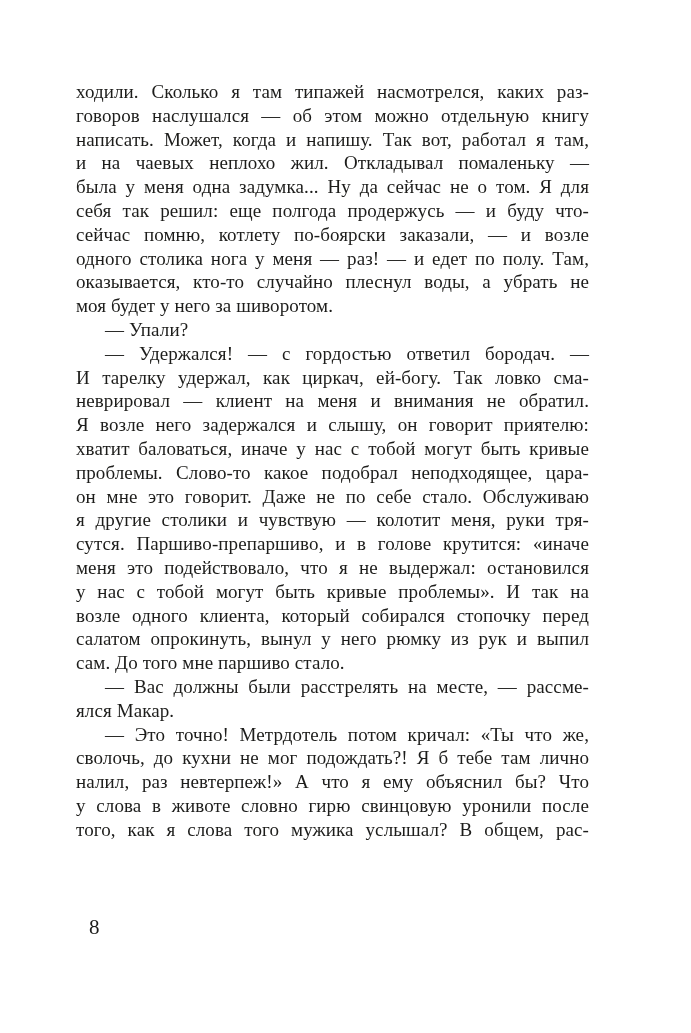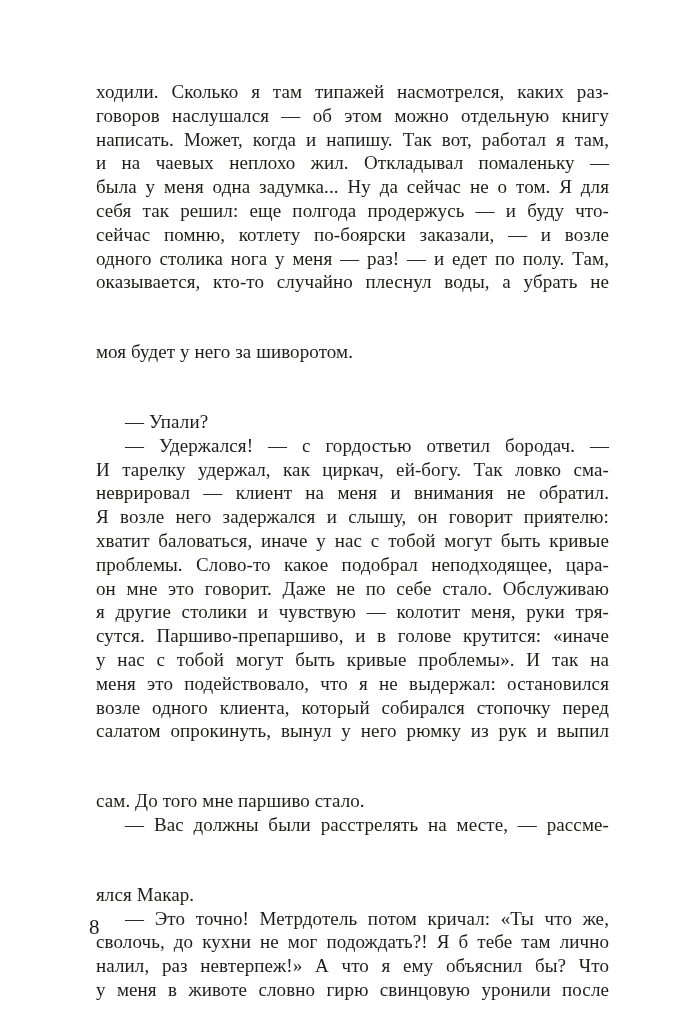--- a/index.html
+++ b/index.html
@@ -14,37 +14,36 @@
   }
   .page {
     position: relative;
     width: 691px;
     height: 1033px;
     background: #ffffff;
     overflow: hidden;
   }
   .text-block {
     position: absolute;
-    left: 96px;
+    left: 76px;
     top: 80px;
     width: 513px;
     font-size: 19px;
     line-height: 23.8px;
     color: #1d1d1b;
     letter-spacing: 0.1px;
   }
   .line {
     text-align: justify;
     text-align-last: justify;
     white-space: pre;
     height: 23.8px;
   }
   .line.end {
     text-align-last: left;
-    margin-top: 46px;
   }
   .line.indent {
     text-indent: 29px;
   }
   .page-number {
     position: absolute;
     left: 89px;
     top: 915px;
     font-size: 21px;
     color: #1d1d1b;
@@ -68,26 +67,27 @@
       <div class="line indent end">— Упали?</div>
       <div class="line indent">— Удержался! — с гордостью ответил бородач. —</div>
       <div class="line">И тарелку удержал, как циркач, ей-богу. Так ловко сма-</div>
       <div class="line">неврировал — клиент на меня и внимания не обратил.</div>
       <div class="line">Я возле него задержался и слышу, он говорит приятелю:</div>
       <div class="line">хватит баловаться, иначе у нас с тобой могут быть кривые</div>
       <div class="line">проблемы. Слово-то какое подобрал неподходящее, цара-</div>
       <div class="line">он мне это говорит. Даже не по себе стало. Обслуживаю</div>
       <div class="line">я другие столики и чувствую — колотит меня, руки тря-</div>
       <div class="line">сутся. Паршиво-препаршиво, и в голове крутится: «иначе</div>
+      <div class="line">меня это подействовало, что я не выдержал: остановился</div>
       <div class="line">у нас с тобой могут быть кривые проблемы». И так на</div>
-      <div class="line">меня это подействовало, что я не выдержал: остановился</div>
       <div class="line">возле одного клиента, который собирался стопочку перед</div>
       <div class="line">салатом опрокинуть, вынул у него рюмку из рук и выпил</div>
       <div class="line end">сам. До того мне паршиво стало.</div>
       <div class="line indent">— Вас должны были расстрелять на месте, — рассме-</div>
       <div class="line end">ялся Макар.</div>
       <div class="line indent">— Это точно! Метрдотель потом кричал: «Ты что же,</div>
       <div class="line">сволочь, до кухни не мог подождать?! Я б тебе там лично</div>
       <div class="line">налил, раз невтерпеж!» А что я ему объяснил бы? Что</div>
-      <div class="line">у меня в животе словно гирю свинцовую уронили после</div>
+      <div class="line">у слова в животе словно гирю свинцовую уронили после</div>
+      <div class="line">того, как я слова того мужика услышал? В общем, рас-</div>
     </div>
   <div class="page-number">8</div>
 </div>
 
 </body></html>

